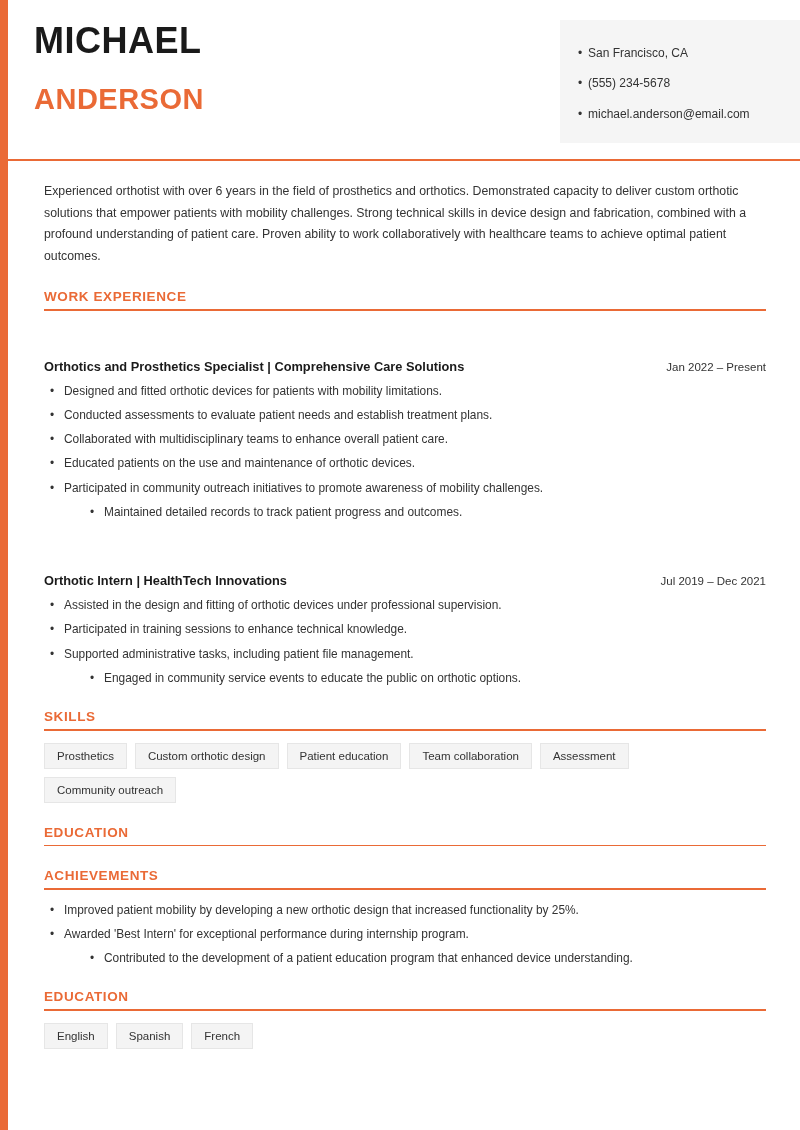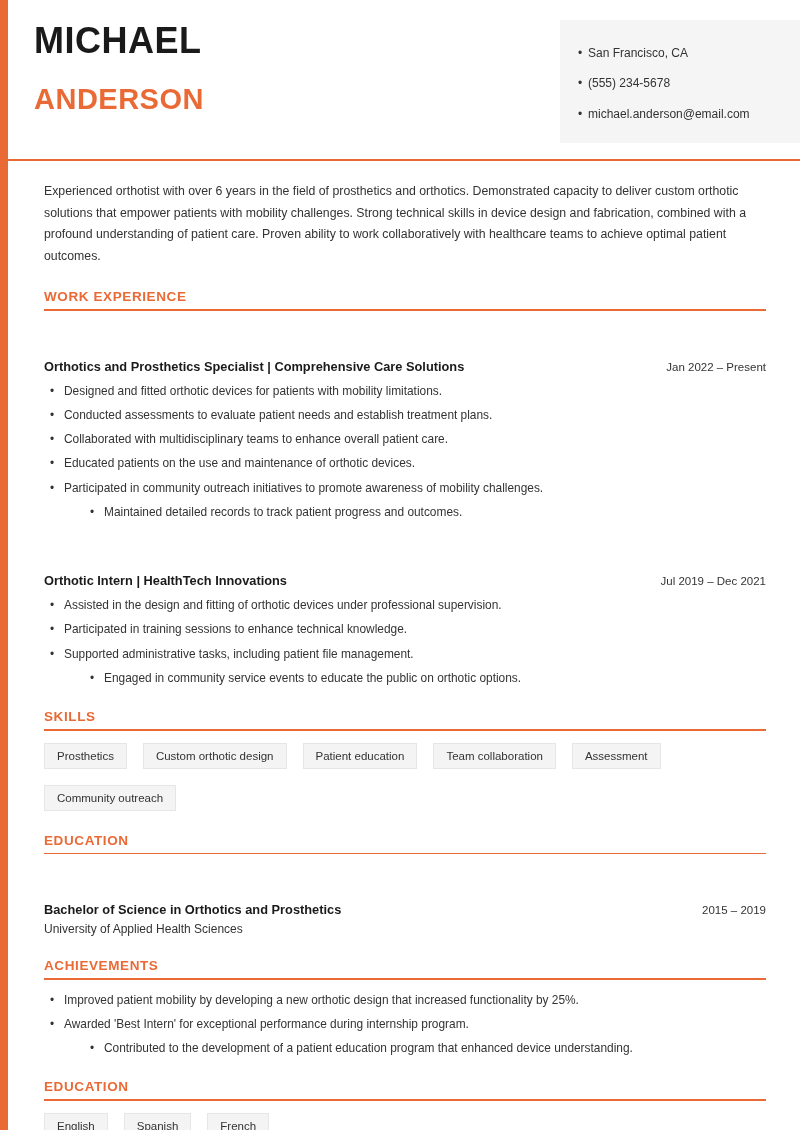--- a/index.html
+++ b/index.html
@@ -154,21 +154,21 @@
   ul.bullets li::before {
     content: "•";
     position: absolute;
     left: -12px;
     top: 0;
     color: #333;
   }
   .chip-row {
     display: flex;
     flex-wrap: wrap;
-    gap: 16px;
+    gap: 8px;
     margin-top: 6px;
   }
   .chip {
     background: #f4f4f4;
     border: 1px solid #e6e6e6;
     font-size: 11.5px;
     color: #333333;
     padding: 6px 12px;
     white-space: nowrap;
   }
@@ -249,27 +249,20 @@
         <span class="chip">Patient education</span>
         <span class="chip">Team collaboration</span>
         <span class="chip">Assessment</span>
         <span class="chip">Community outreach</span>
       </div>
     </div>
 
     <div class="section">
       <div class="section-title">EDUCATION</div>
       <div class="section-rule"></div>
-      <div class="entry edu-entry">
-        <div class="entry-head">
-          <div class="entry-title">Bachelor of Science in Orthotics and Prosthetics</div>
-          <div class="entry-date">2015 – 2019</div>
-        </div>
-        <div class="entry-sub">University of Applied Health Sciences</div>
-      </div>
     </div>
 
     <div class="section">
       <div class="section-title">ACHIEVEMENTS</div>
       <div class="section-rule"></div>
       <ul class="bullets">
         <li>Improved patient mobility by developing a new orthotic design that increased functionality by 25%.</li>
         <li>Awarded 'Best Intern' for exceptional performance during internship program.</li>
         <li>Contributed to the development of a patient education program that enhanced device understanding.</li>
       </ul>

